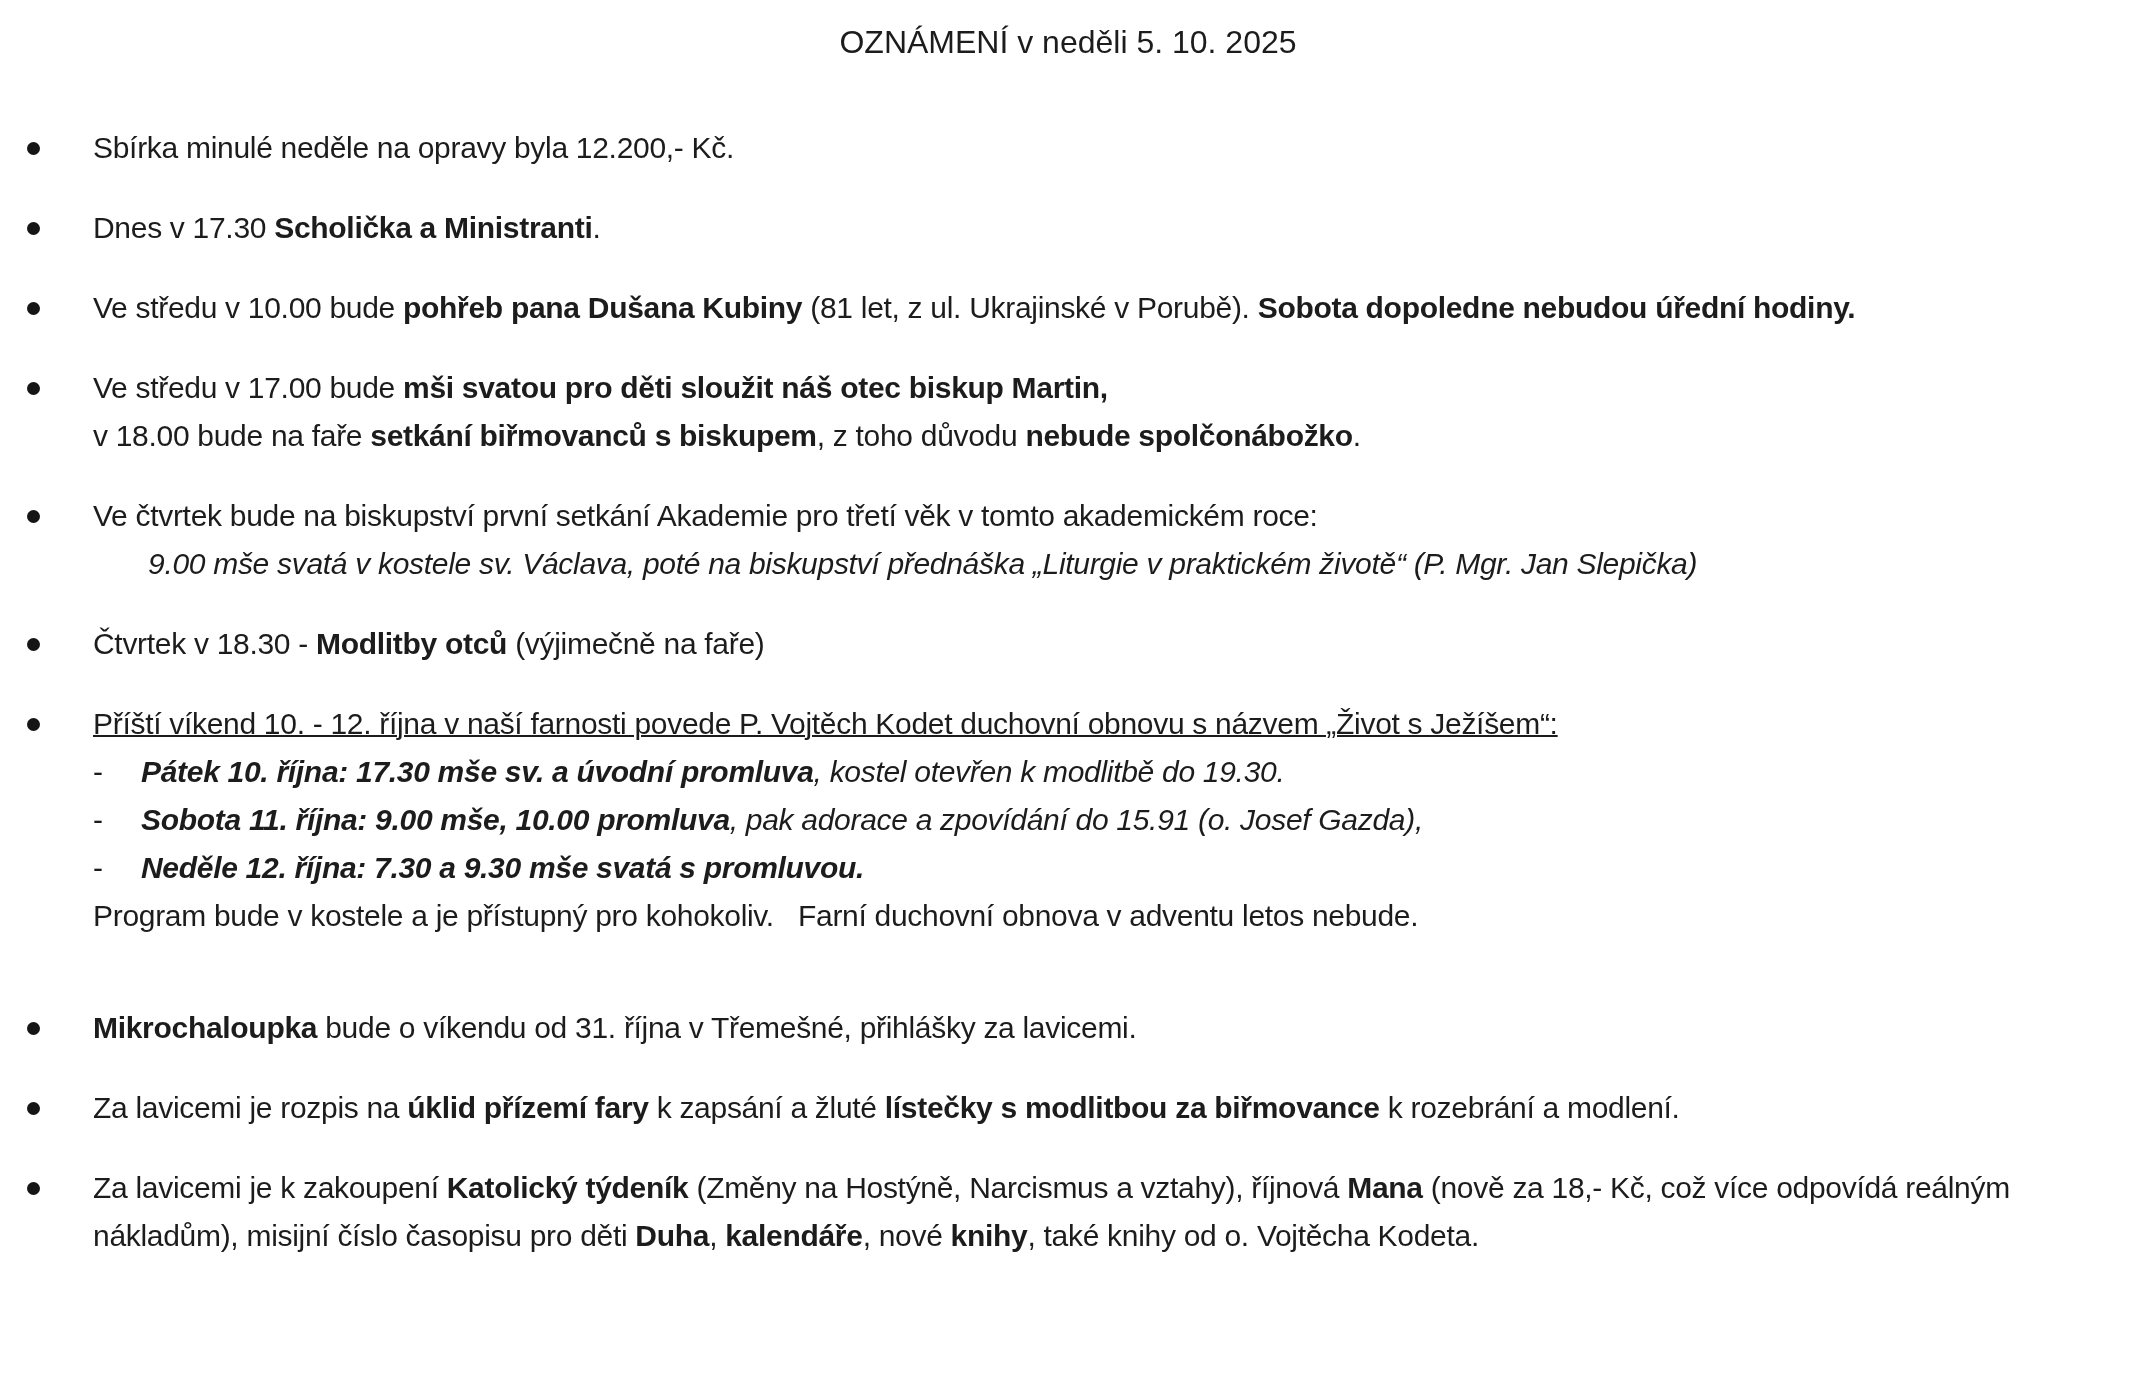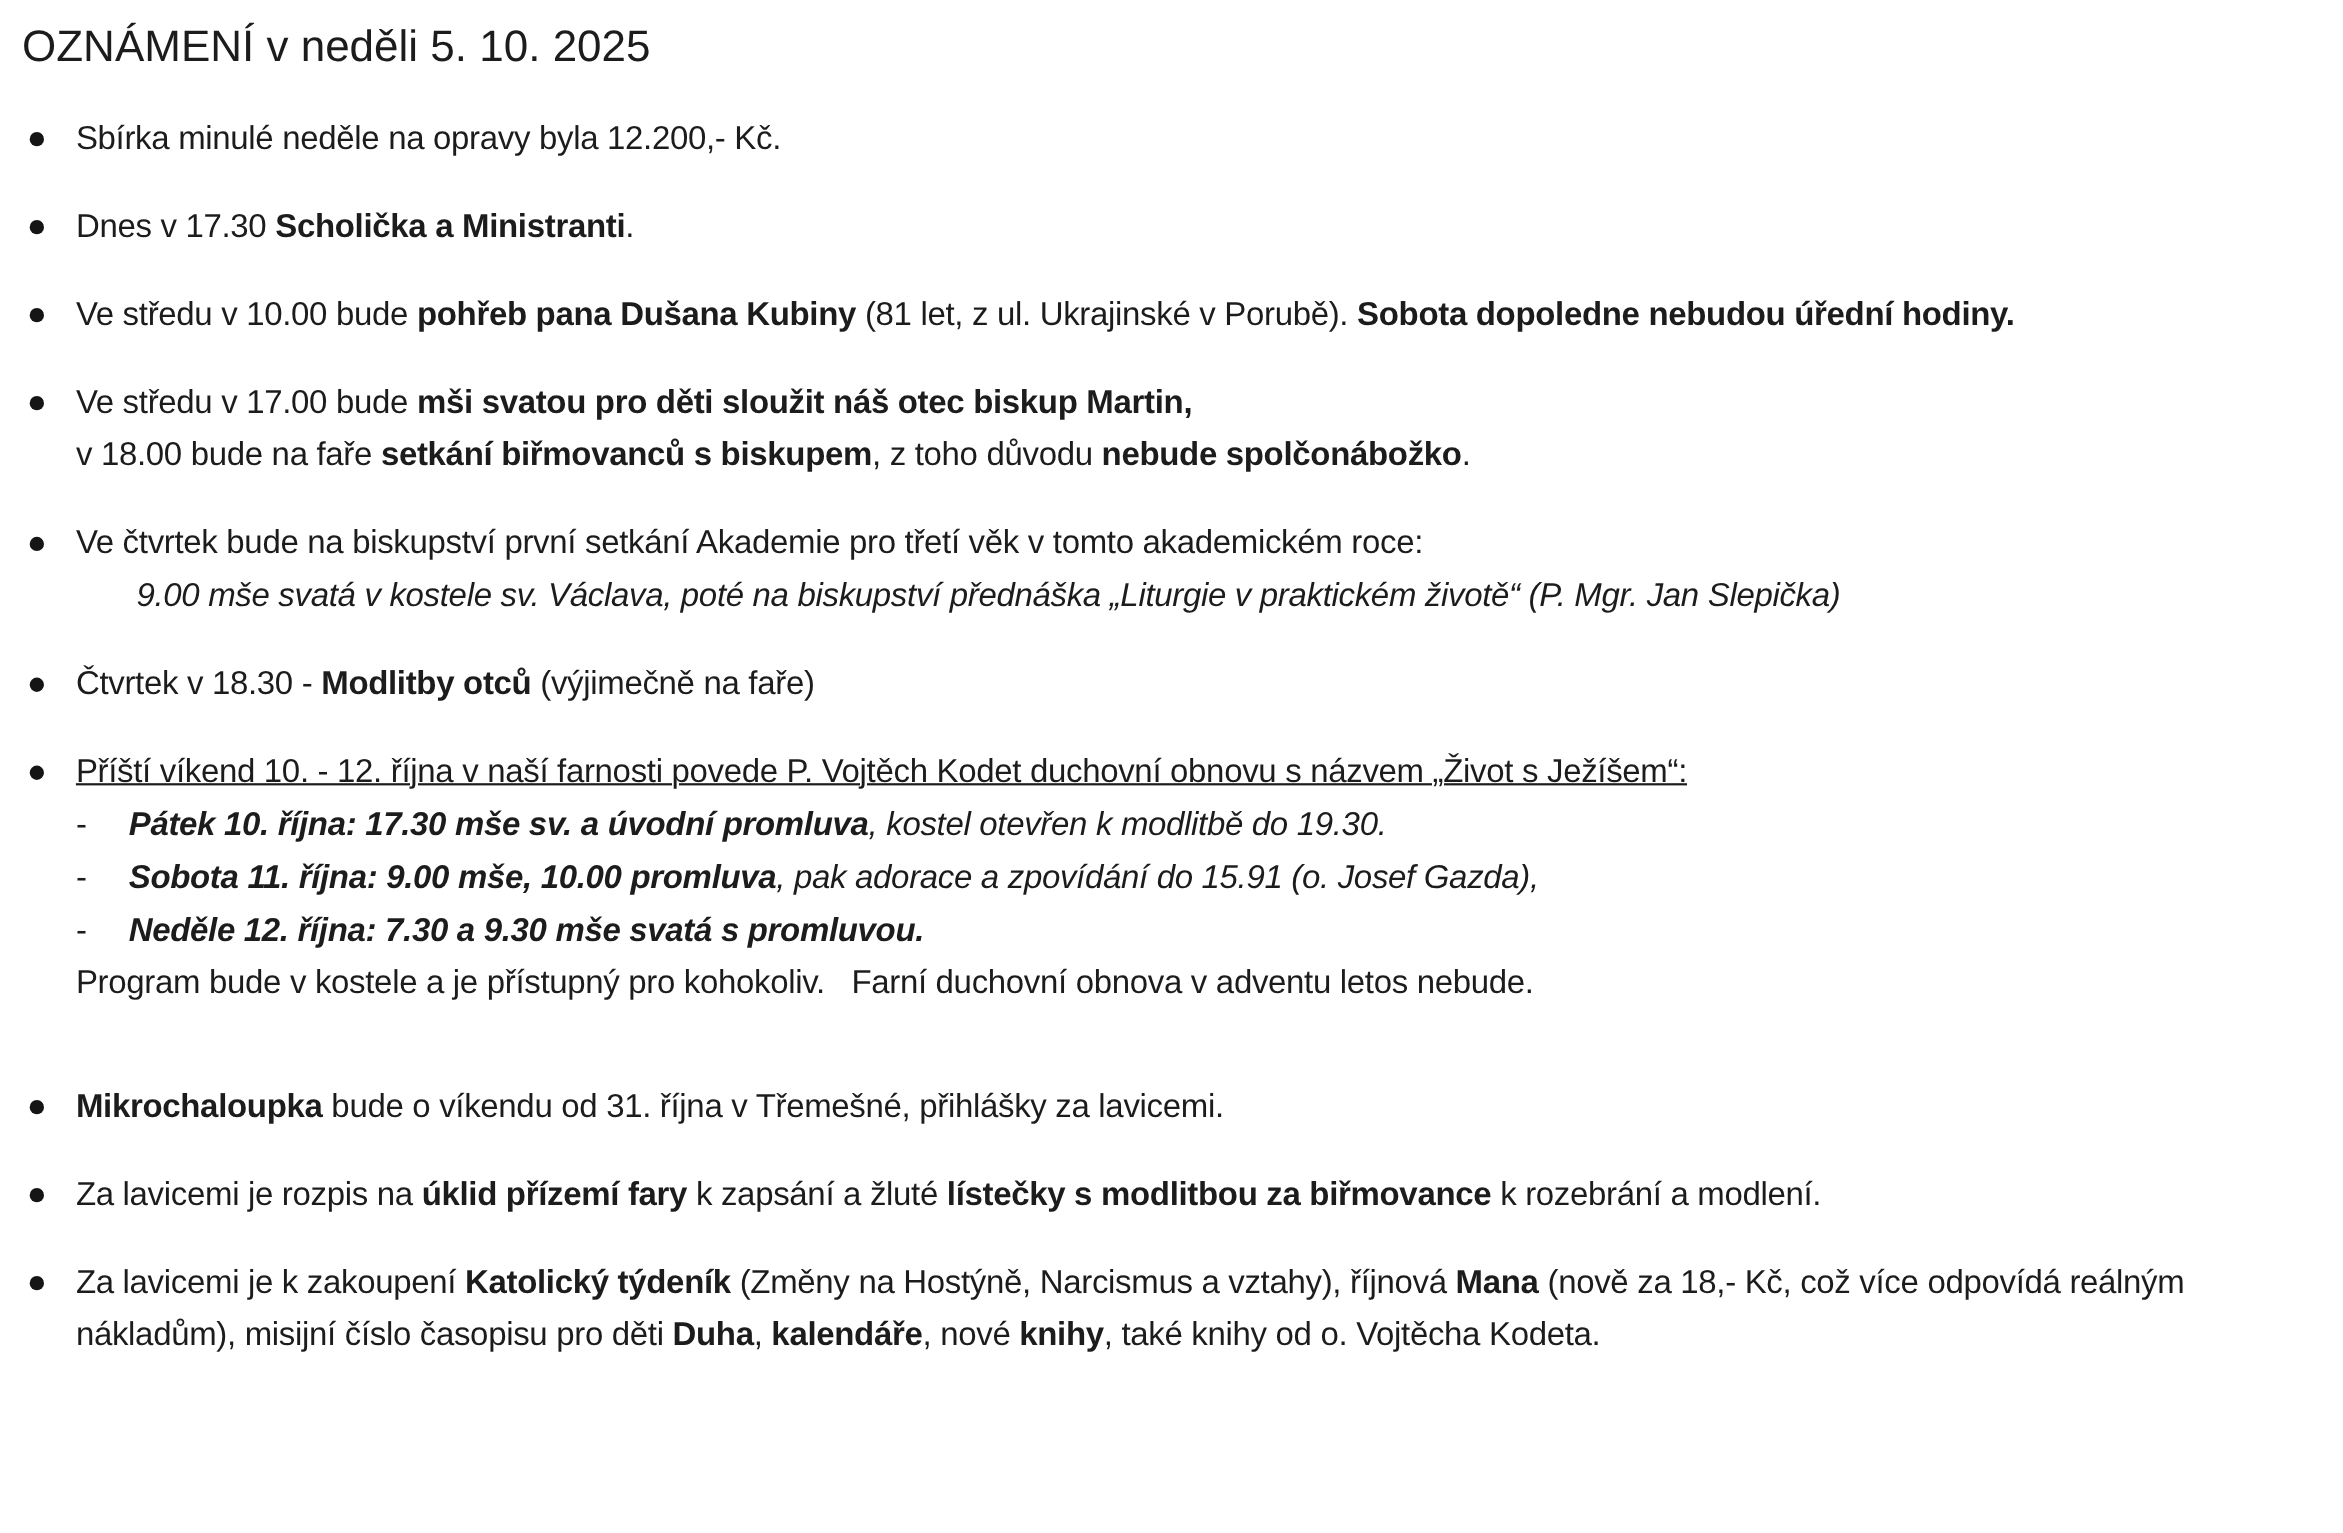--- a/index.html
+++ b/index.html
@@ -4,25 +4,25 @@
 <style>
   html,body{margin:0;padding:0;background:#ffffff;}
   body{
     width:2130px;height:1394px;overflow:hidden;
     color:#1c1c1c;
     font-family:"Liberation Sans",sans-serif;
     font-size:30px;line-height:48px;letter-spacing:-0.3px;
   }
   .doc{padding:10px 14px 0 20px;}
   .title{
-    font-size:40px;line-height:56px;
-    margin:4px 0 32px 0;letter-spacing:0;
+    text-align:center;font-size:32px;line-height:56px;
+    margin:4px 0 54px 0;letter-spacing:0;
   }
   .list{width:100%;}
-  .item{display:flex;margin-bottom:32px;}
+  .item{display:flex;margin-bottom:32px;gap:24px;}
   .dot{
     flex:0 0 auto;width:13px;height:13px;border-radius:50%;
     background:#151515;margin:18px 29px 0 7px;
   }
   .content{flex:1;min-width:0;}
   .seg{white-space:pre-wrap;}
   .b{font-weight:700;}
   .ul{text-decoration:underline;text-decoration-thickness:2px;}
   .sub{display:flex;}
   .dashcell{flex:0 0 48px;}

